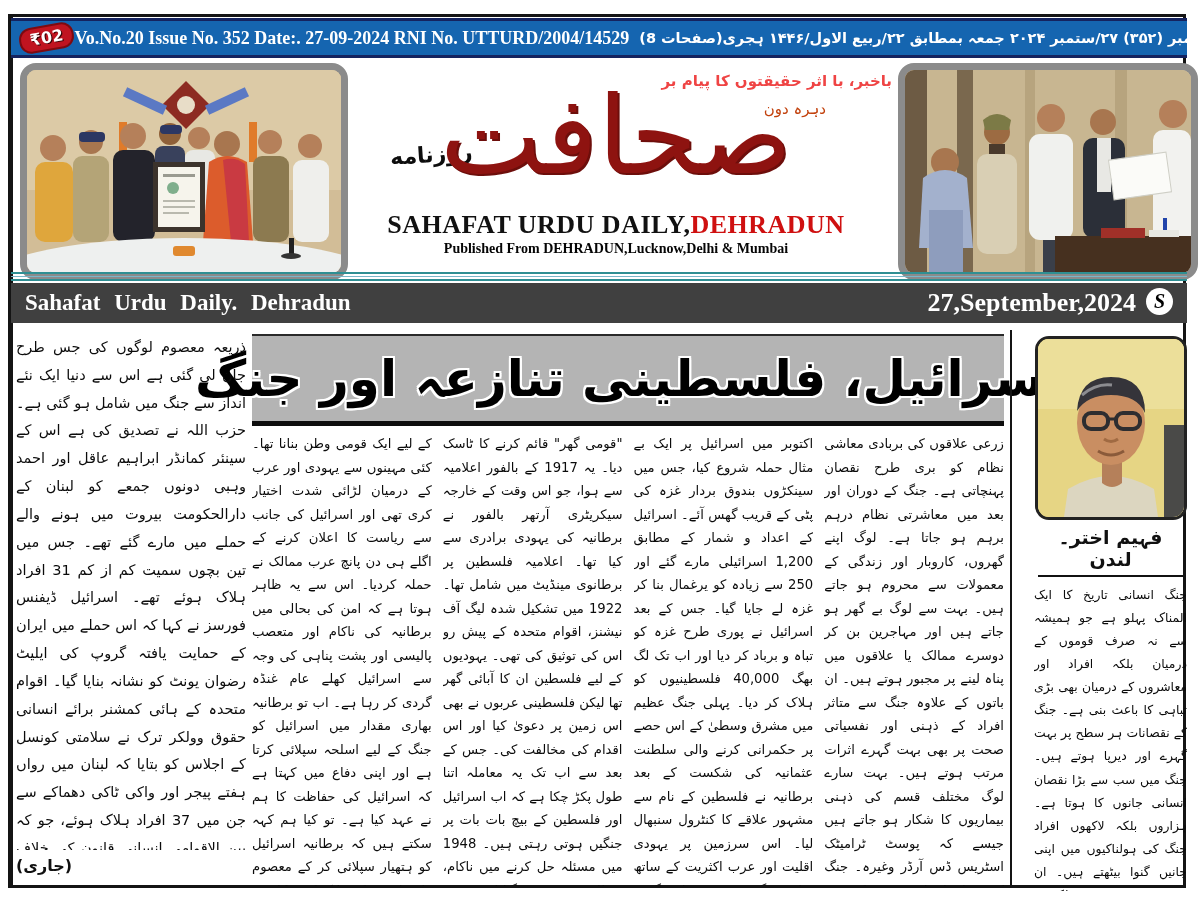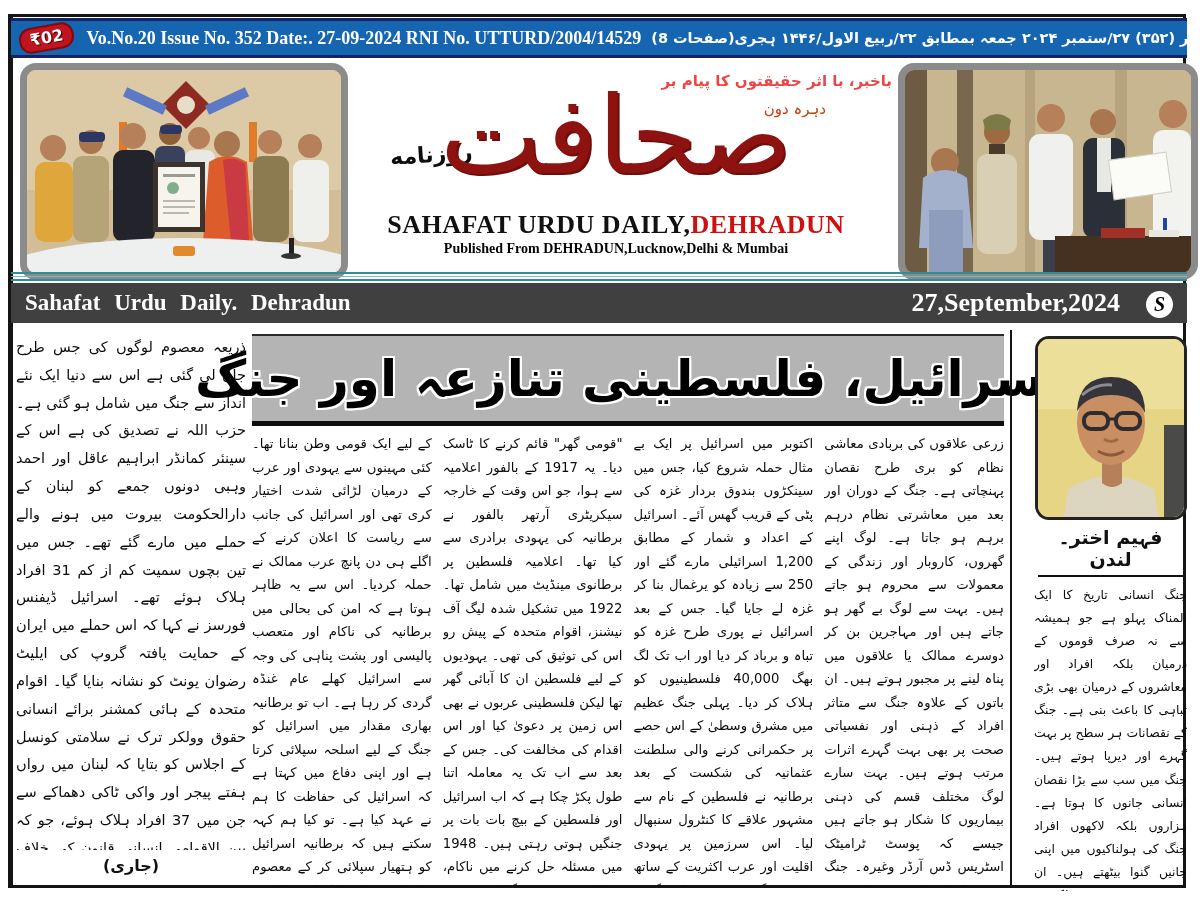--- a/index.html
+++ b/index.html
@@ -10,21 +10,21 @@
 
   
   .topbar{position:absolute;left:11px;top:18px;width:1176px;height:40px;background:#1565b0;
           border-top:3px solid #15235f;border-bottom:3px solid #15235f;box-sizing:border-box;
           display:flex;align-items:center;justify-content:space-between;padding:0 10px 0 8px;}
   .price-badge{transform:rotate(-10deg);background:#c01420;border:2px solid #7e0a10;
                border-radius:12px;color:#fff;font-weight:bold;font-size:16px;line-height:1;
                padding:3px 9px;font-family:"DejaVu Sans",sans-serif;
                text-shadow:1px 1px 0 #3a0406;flex:0 0 auto;}
   .issue-info{color:#fff;font-family:"Liberation Serif",serif;font-weight:bold;font-size:18px;
-              white-space:nowrap;margin-left:12px;flex:1 1 auto;}
+              white-space:nowrap;margin-left:0;flex:1 1 auto;}
   .issue-info-urdu{color:#fff;font-weight:bold;font-size:14.5px;direction:rtl;white-space:nowrap;
                    margin-left:10px;flex:0 0 auto;}
 
   
   .photo-box{position:absolute;border:7px solid #8b8b8b;border-radius:16px;overflow:hidden;
              background:#d9c8a8;}
   .photo-left{left:20px;top:63px;width:314px;height:203px;}
   .photo-right{left:898px;top:63px;width:286px;height:203px;}
   .photo-box svg{display:block;width:100%;height:100%;}
 
@@ -44,33 +44,33 @@
 
   .separator{position:absolute;left:11px;top:272px;width:1176px;height:9px;
              border-top:2px solid #2f8f93;border-bottom:2px solid #2f8f93;box-sizing:border-box;}
   .separator::after{content:"";display:block;height:1px;margin-top:2px;background:#79b7c9;}
 
   
   .datebar{position:absolute;left:11px;top:283px;width:1176px;height:40px;background:#404040;
            display:flex;align-items:center;justify-content:space-between;padding:0 14px;box-sizing:border-box;}
   .datebar-left{color:#fff;font-family:"Liberation Serif",serif;font-weight:bold;font-size:23px;word-spacing:8px;}
   .datebar-center{color:#fff;direction:rtl;font-weight:bold;font-size:21px;}
-  .datebar-right{display:flex;align-items:flex-end;gap:26px;}
+  .datebar-right{display:flex;align-items:flex-start;gap:10px;}
   .datebar-date{color:#fff;font-family:"Liberation Serif",serif;font-weight:bold;font-size:26px;}
   .logo-circle{width:27px;height:27px;border-radius:50%;background:#fff;color:#000;
                display:flex;align-items:center;justify-content:center;
                font-family:"Liberation Serif",serif;font-weight:bold;font-size:20px;font-style:italic;}
 
   
   .urdu{direction:rtl;font-family:"DejaVu Sans",sans-serif;}
   .col-text{text-align:justify;color:#0b0b0b;overflow:hidden;}
 
   .col1{position:absolute;left:16px;top:334px;width:230px;height:552px;}
   .col1 .col-text{font-size:14.5px;line-height:1.92;height:516px;}
-  .continued{text-align:center;font-weight:bold;font-size:16px;margin-top:6px;direction:rtl;}
+  .continued{text-align:left;font-weight:bold;font-size:16px;margin-top:6px;direction:rtl;}
 
   .headline-box{position:absolute;left:252px;top:334px;width:752px;height:92px;background:#b4b4b4;
                 border-top:2px solid #2a2a2a;border-bottom:5px solid #0d0d0d;box-sizing:border-box;
                 display:flex;align-items:center;justify-content:center;}
   .headline-text{direction:rtl;font-weight:bold;font-size:50px;color:#000;white-space:nowrap;
                  text-shadow:-2px 0 0 #fff,2px 0 0 #fff,0 -2px 0 #fff,0 2px 0 #fff,
                              -2px -2px 0 #fff,2px 2px 0 #fff,-2px 2px 0 #fff,2px -2px 0 #fff;}
 
   .cols-row{position:absolute;left:252px;top:432px;width:752px;height:454px;
             display:flex;flex-direction:row;gap:11px;}

